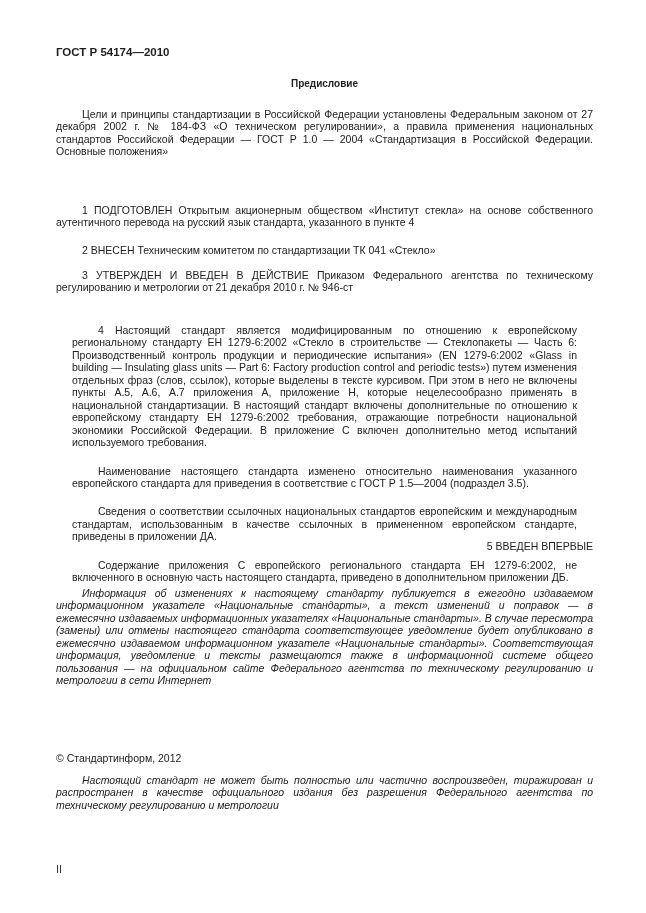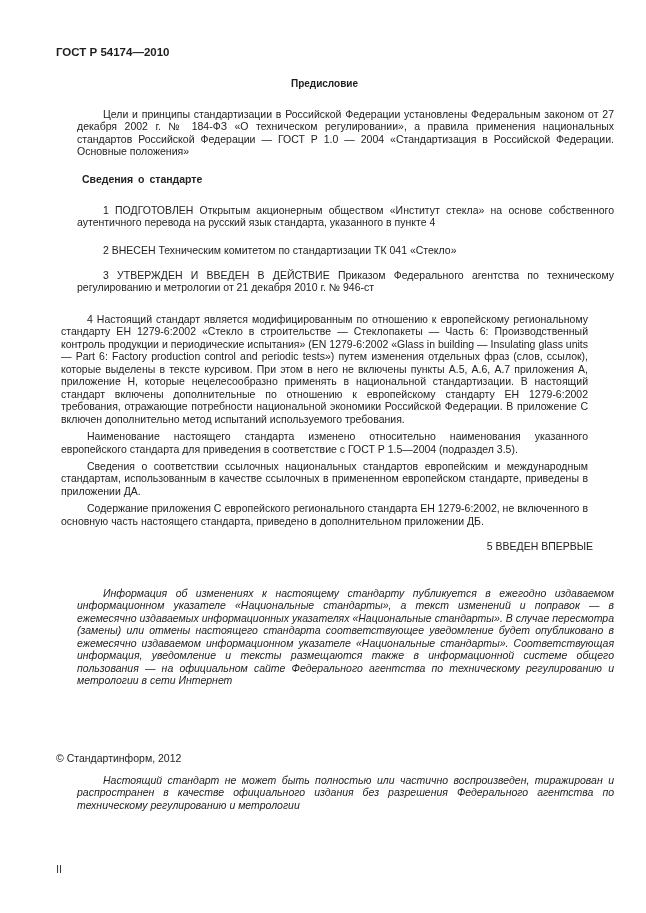--- a/index.html
+++ b/index.html
@@ -18,21 +18,21 @@
   .block {
     position: absolute;
     left: 56px;
     width: 537px;
     font-size: 10.5px;
     line-height: 12.45px;
     text-align: justify;
     hyphens: auto;
     -webkit-hyphens: auto;
   }
-  .para { text-indent: 26px; margin-left: 21px; }
+  .para { text-indent: 26px; }
   .doc-code {
     position: absolute;
     left: 56px;
     top: 46px;
     font-size: 11.5px;
     font-weight: bold;
     color: #1e1e1e;
   }
   .title {
     position: absolute;
@@ -49,21 +49,21 @@
     top: 173px;
     font-weight: bold;
     text-align: left;
     text-indent: 26px;
     word-spacing: 2px;
   }
   .item1   { top: 204px; }
   .item2   { top: 244px; }
   .item3   { top: 269px; }
   .item4   { top: 308px; }
-  .item4 p { margin: 5px; }
+  .item4 p { margin: 16px; }
   .item5   { top: 540px; text-align: right; text-indent: 26px; }
   .notice  {
     top: 587px;
     font-style: italic;
   }
   .copyright {
     top: 752px;
     text-align: left;
     text-indent: 0;
   }
@@ -81,21 +81,20 @@
 <body>
 
 <div class="page">
 
   <div class="doc-code">ГОСТ Р 54174—2010</div>
 
   <div class="title">Предисловие</div>
 
   <div class="block para intro">Цели и принципы стандартизации в Российской Федерации установлены Федеральным законом от 27 декабря 2002 г. № 184-ФЗ «О техническом регулировании», а правила применения национальных стандартов Российской Федерации — ГОСТ Р 1.0 — 2004 «Стандартизация в Российской Федерации. Основные положения»</div>
 
-  <div class="block subheading">Сведения о стандарте</div>
 
   <div class="block para item1">1 ПОДГОТОВЛЕН Открытым акционерным обществом «Институт стекла» на основе собственного аутентичного перевода на русский язык стандарта, указанного в пункте 4</div>
 
   <div class="block para item2">2 ВНЕСЕН Техническим комитетом по стандартизации ТК 041 «Стекло»</div>
 
   <div class="block para item3">3 УТВЕРЖДЕН И ВВЕДЕН В ДЕЙСТВИЕ Приказом Федерального агентства по техническому регулированию и метрологии от 21 декабря 2010 г. № 946-ст</div>
 
   <div class="block item4">
     <p class="para">4 Настоящий стандарт является модифицированным по отношению к европейскому региональному стандарту ЕН 1279-6:2002 «Стекло в строительстве — Стеклопакеты — Часть 6: Производственный контроль продукции и периодические испытания» (EN 1279-6:2002 «Glass in building — Insulating glass units — Part 6: Factory production control and periodic tests») путем изменения отдельных фраз (слов, ссылок), которые выделены в тексте курсивом. При этом в него не включены пункты А.5, А.6, А.7 приложения А, приложение Н, которые нецелесообразно применять в национальной стандартизации. В настоящий стандарт включены дополнительные по отношению к европейскому стандарту ЕН 1279-6:2002 требования, отражающие потребности национальной экономики Российской Федерации. В приложение С включен дополнительно метод испытаний используемого требования.</p>
     <p class="para">Наименование настоящего стандарта изменено относительно наименования указанного европейского стандарта для приведения в соответствие с ГОСТ Р 1.5—2004 (подраздел 3.5).</p>

